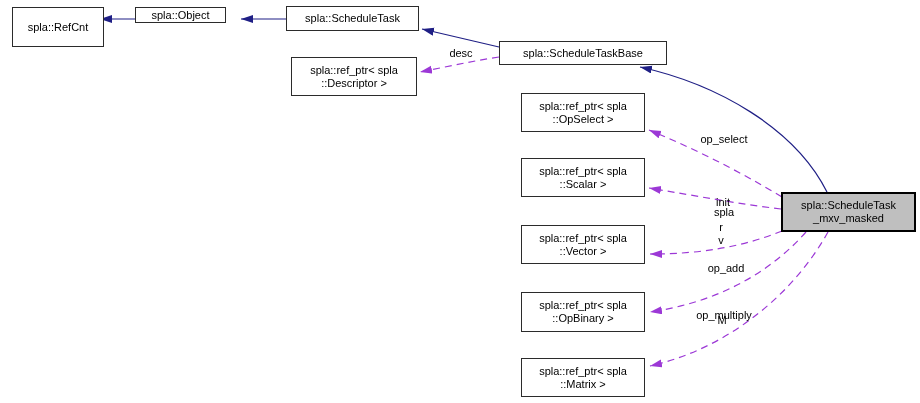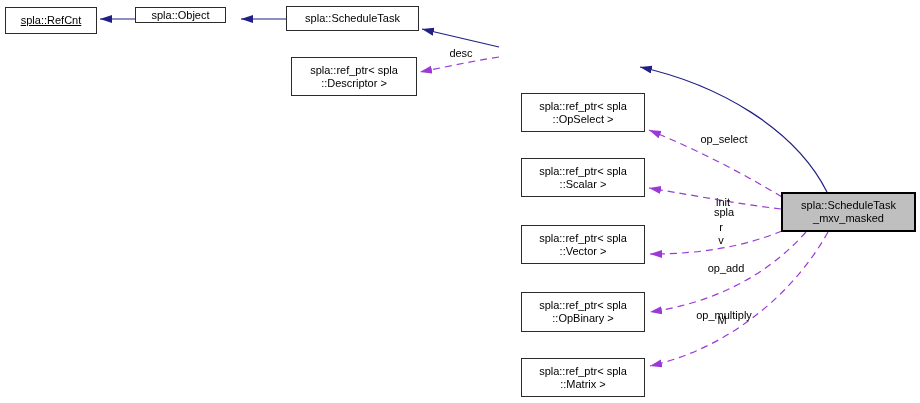--- a/index.html
+++ b/index.html
@@ -11,21 +11,21 @@
   .node{
     position:absolute;box-sizing:border-box;background:#ffffff;
     border:1.5px solid #2b2b2b;display:flex;flex-direction:column;
     align-items:center;justify-content:center;
     font-size:11px;line-height:13px;color:#000;white-space:nowrap;
     cursor:pointer;
   }
   .node.current{
     background:#bfbfbf;border:2px solid #000000;cursor:default;
   }
-  .n-refcnt{left:5px;top:7px;width:92px;height:27px;text-decoration:underline;}
+  .n-refcnt{left:12px;top:7px;width:92px;height:40px;}
   .n-object{left:135px;top:7px;width:91px;height:16px;}
   .n-scheduletask{left:286px;top:6px;width:133px;height:25px;}
   .n-scheduletaskbase{left:499px;top:41px;width:168px;height:24px;}
   .n-descriptor{left:291px;top:57px;width:126px;height:39px;}
   .n-opselect{left:521px;top:93px;width:124px;height:39px;}
   .n-scalar{left:521px;top:158px;width:124px;height:39px;}
   .n-vector{left:521px;top:225px;width:124px;height:39px;}
   .n-opbinary{left:521px;top:292px;width:124px;height:40px;}
   .n-matrix{left:521px;top:358px;width:124px;height:39px;}
   .n-mxv{left:781px;top:192px;width:135px;height:40px;}
@@ -78,20 +78,23 @@
   </div>
 
   <div class="node n-object">
     <span>spla::Object</span>
   </div>
 
   <div class="node n-scheduletask">
     <span>spla::ScheduleTask</span>
   </div>
 
+  <div class="node n-scheduletaskbase">
+    <span>spla::ScheduleTaskBase</span>
+  </div>
 
   <div class="node n-descriptor">
     <span>spla::ref_ptr&lt; spla</span>
     <span>::Descriptor &gt;</span>
   </div>
 
   <div class="node n-opselect">
     <span>spla::ref_ptr&lt; spla</span>
     <span>::OpSelect &gt;</span>
   </div>

